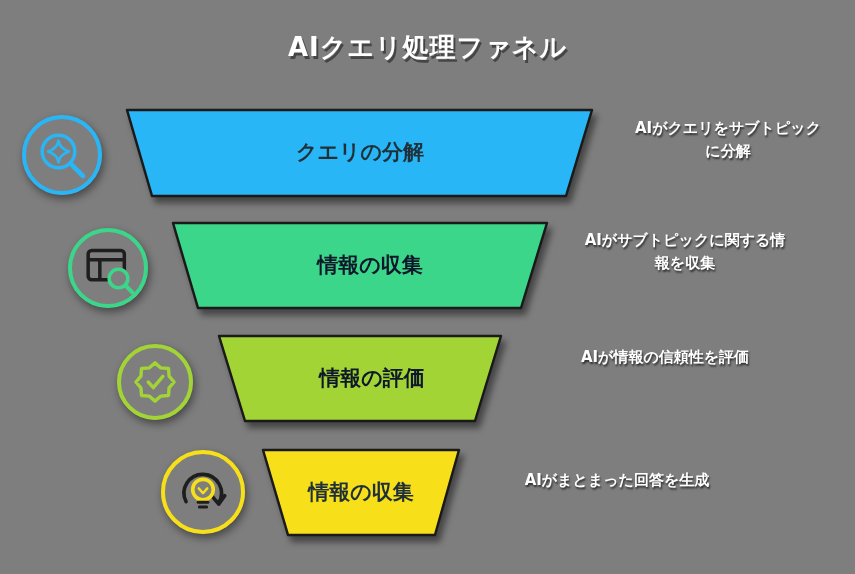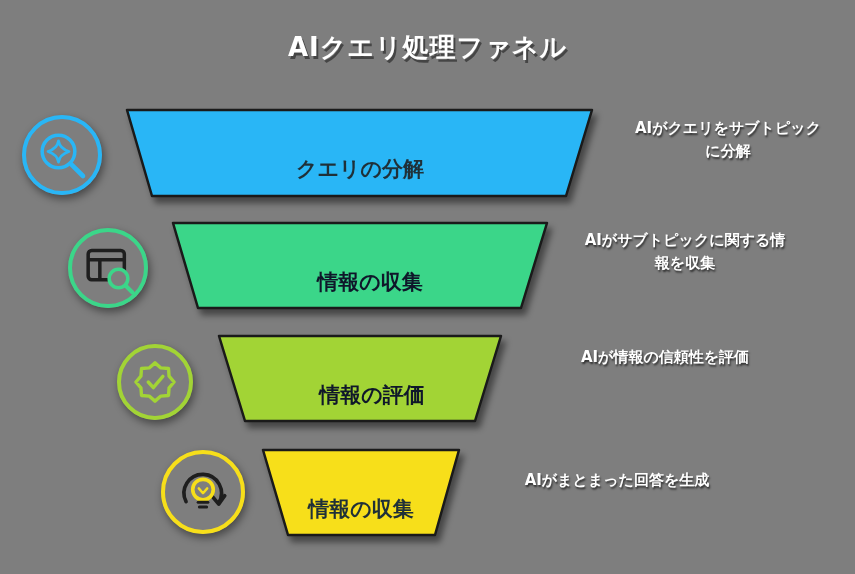--- a/index.html
+++ b/index.html
@@ -28,21 +28,20 @@
     stroke-linejoin:round;
     filter:drop-shadow(4px 6px 3px rgba(0,0,0,0.45));
   }
   .stage-label{
     position:absolute;
     text-align:center;
     font-size:21px;
     font-weight:800;
     color:#1f3038;
     line-height:28px;
-    margin-top:17px;
   }
   .stage-caption{
     position:absolute;
     font-size:15px;
     font-weight:700;
     color:#ffffff;
     line-height:23px;
     text-shadow:1px 2px 2px rgba(0,0,0,0.65);
     text-align:center;
   }

